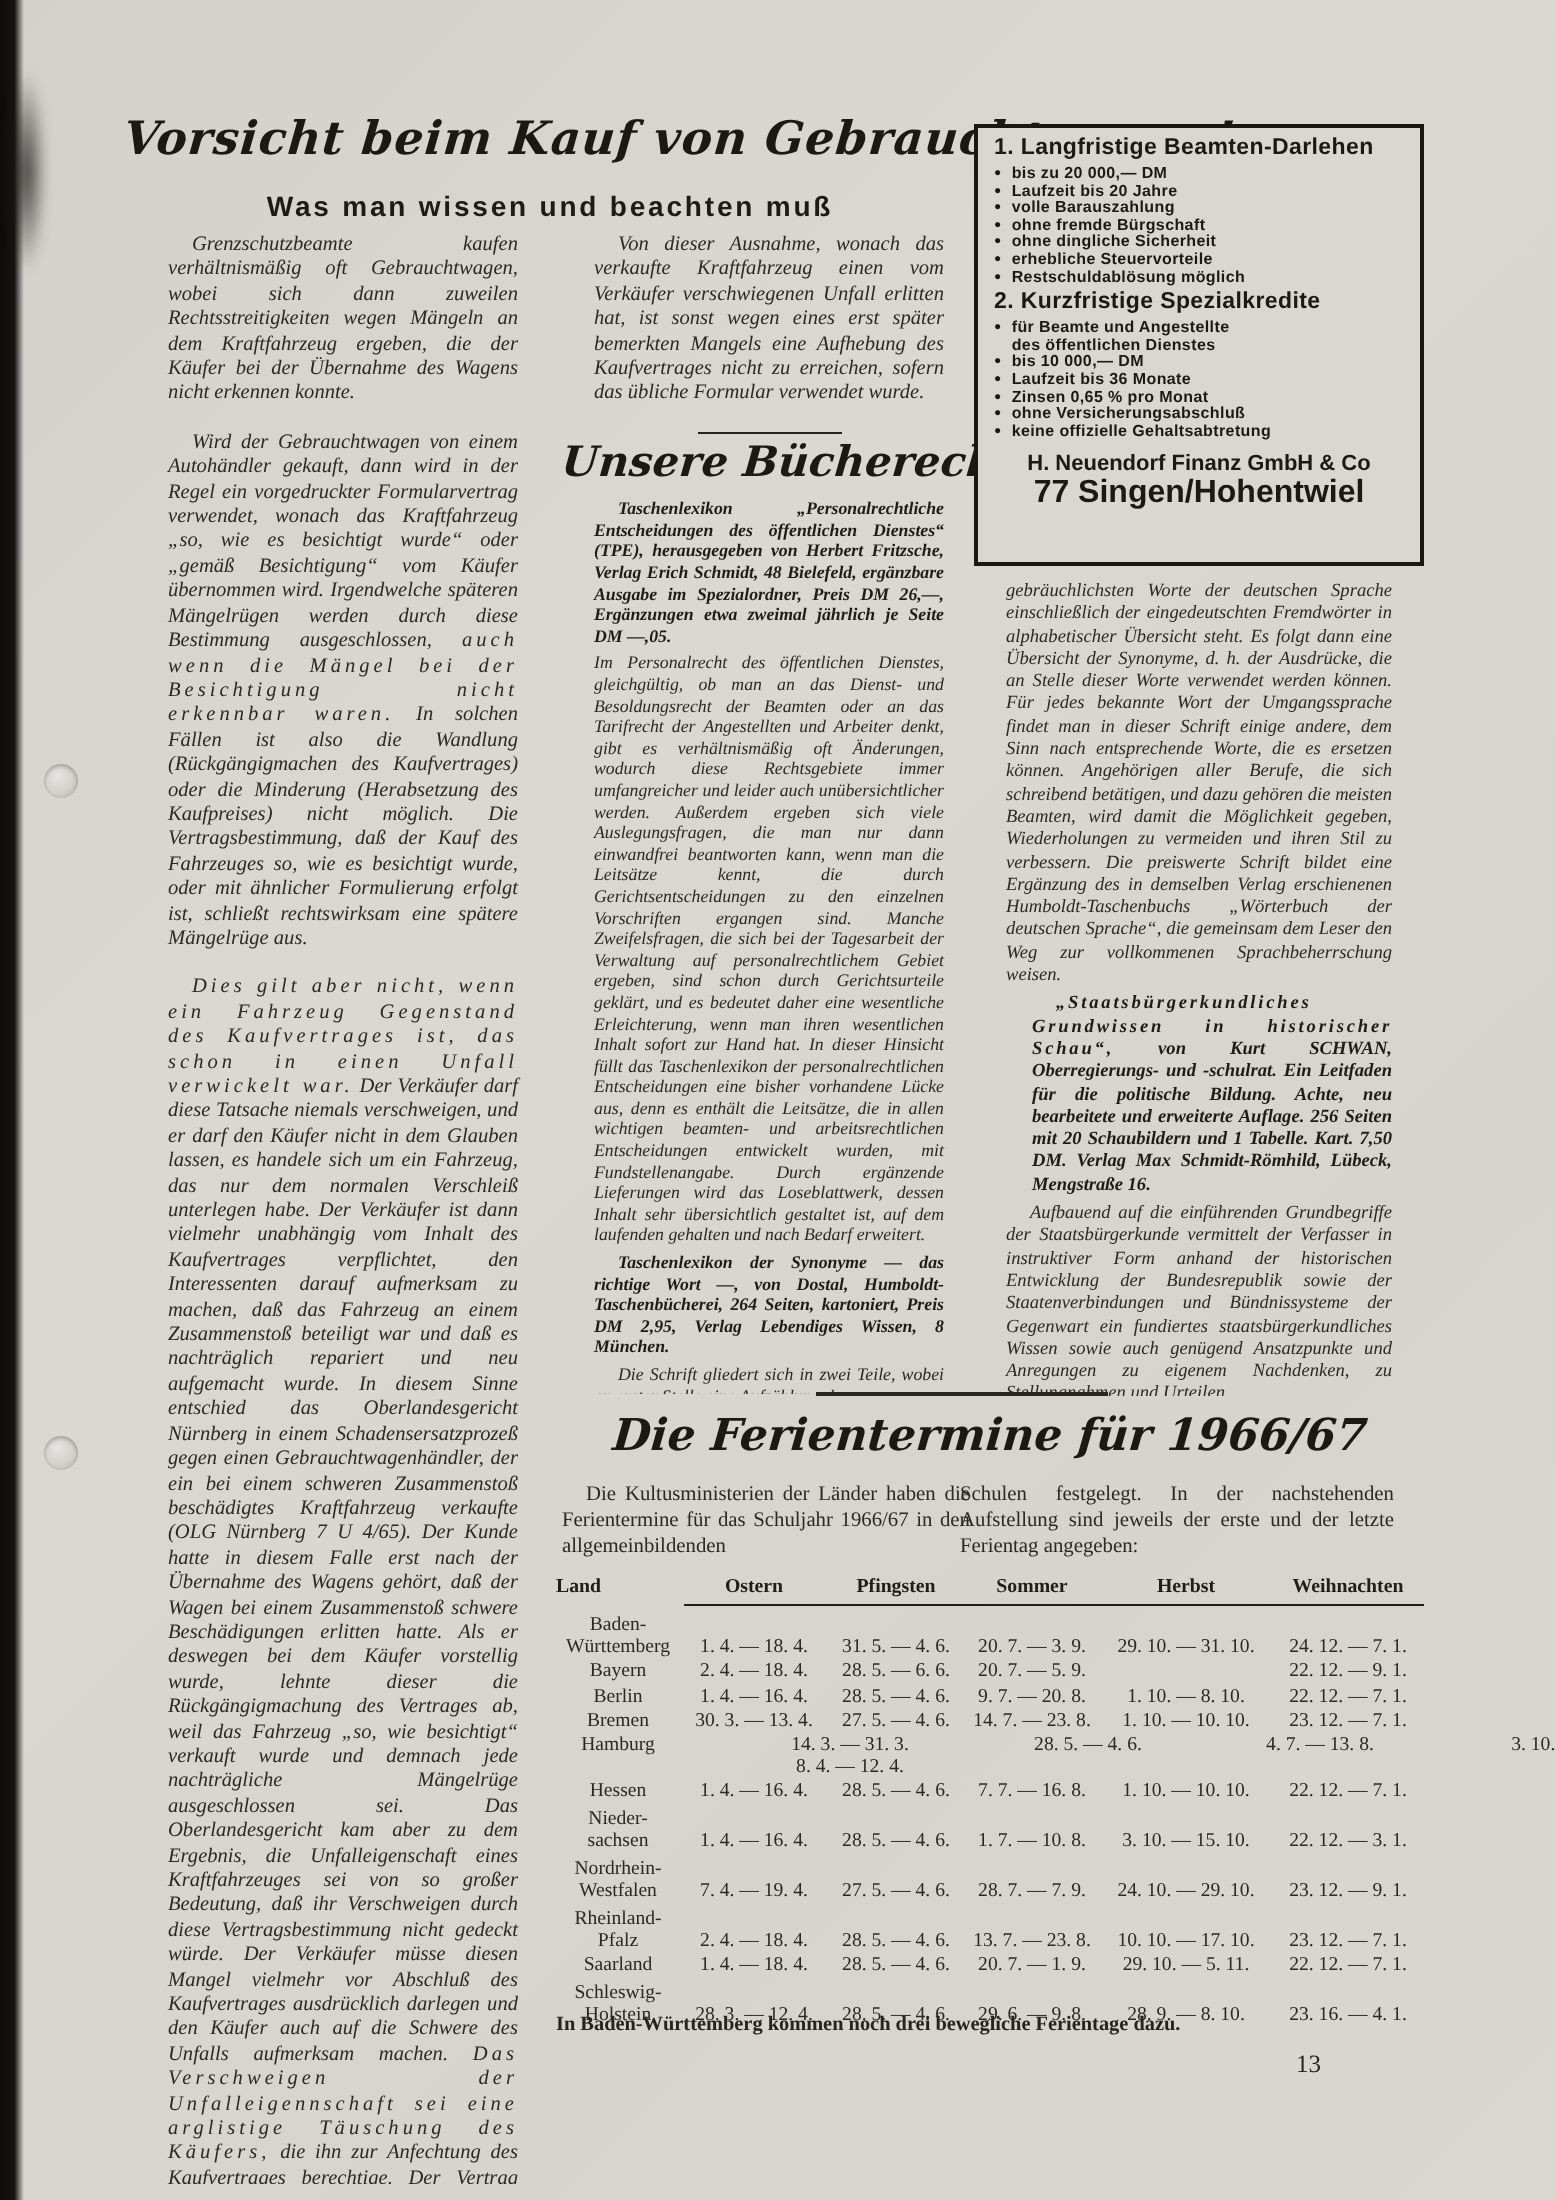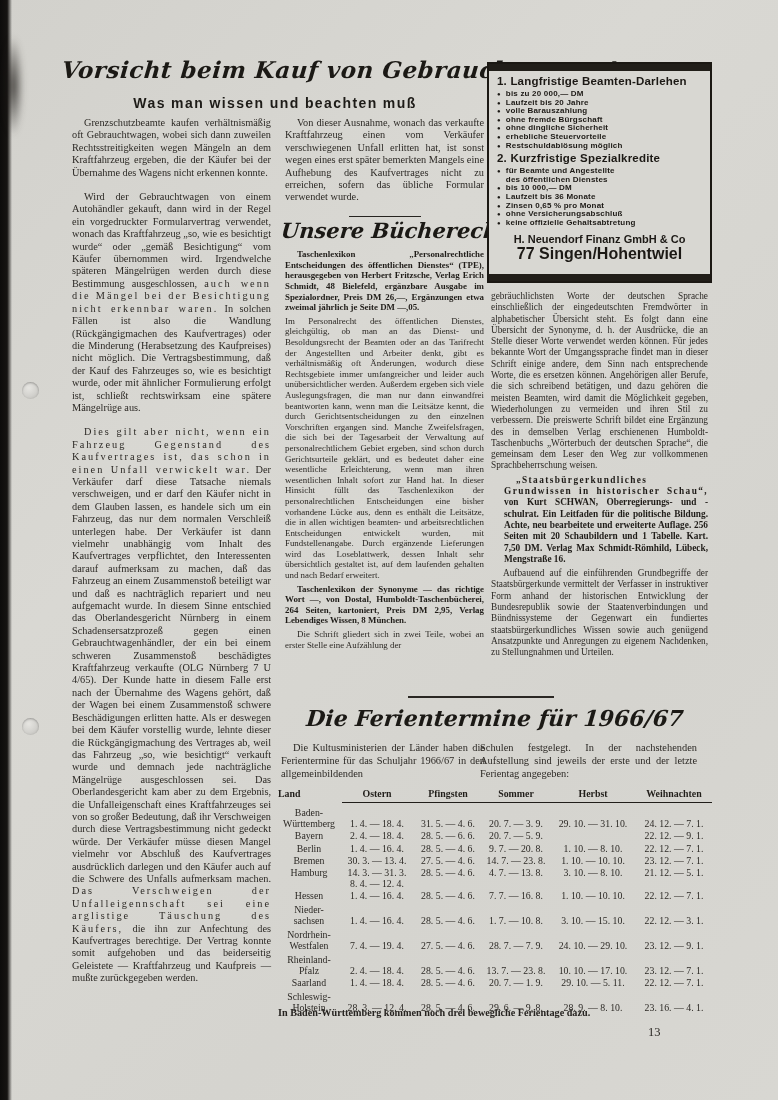--- a/index.html
+++ b/index.html
@@ -22,42 +22,42 @@
   
   .script{font-family:"DejaVu Serif",serif;font-style:italic;font-weight:bold;color:#1b1915;}
   .a1-title{position:absolute;left:62px;top:56px;width:426px;text-align:center;font-size:23px;
             transform:skewX(-5deg);letter-spacing:.5px;white-space:nowrap;}
   .a1-sub{position:absolute;left:62px;top:95px;width:426px;text-align:center;
           font-family:"Liberation Sans",sans-serif;font-weight:bold;font-size:14px;
           letter-spacing:1.4px;color:#1d1b17;}
 
   
   .col{position:absolute;text-align:justify;}
-  .col p{margin:0 4px 12px;text-indent:12px;}
+  .col p{margin:0 16px 12px;text-indent:12px;font-style:italic;}
   .col1{left:68px;top:117px;width:207px;height:975px;overflow:hidden;
         font-size:10.3px;line-height:12.4px;}
   .col2{left:281px;top:117px;width:207px;height:580px;overflow:hidden;
         font-size:10.3px;line-height:12.4px;}
   .col3{left:487px;top:291px;width:225px;height:407px;overflow:hidden;}
   .sperr{letter-spacing:2px;}
   .sperr2{letter-spacing:1.4px;}
 
   .rule-center{width:72px;margin:2px auto 8px;border-top:1.6px solid #262420;}
   .b-title{font-size:21px;text-align:center;transform:skewX(-5deg);margin:2px 0 12px;white-space:nowrap;}
 
   .rbody,.lead{font-size:8.9px;line-height:10.6px;}
   .col3 .rbody,.col3 .lead{font-size:9.3px;line-height:11.3px;}
   .lead{font-weight:bold;color:#1f1c18;}
   .col p.noindent{text-indent:0;}
   .col p.tight{margin-bottom:3px;}
   .lead3{padding-left:13px;text-indent:0;}
 
   
   .adbox{position:absolute;left:487px;top:62px;width:225px;height:221px;
-         border:2px solid #1b1813;display:flex;flex-direction:column;background:#d8d7d2;justify-content:center;}
+         border:2px solid #1b1813;display:flex;flex-direction:row;background:#d8d7d2;justify-content:center;}
   .ad-bar{height:7px;background:#211e19;flex:0 0 auto;}
   .ad-inner{flex:1;padding:2px 8px 1px;display:flex;flex-direction:column;overflow:hidden;
             font-family:"Liberation Sans",sans-serif;color:#1c1915;}
   .ad-h{font-weight:bold;font-size:11.5px;line-height:13px;margin:2px 0 2px;letter-spacing:.2px;}
   .ad-item{display:flex;gap:5px;font-weight:bold;font-size:8px;line-height:8.6px;
            letter-spacing:.2px;white-space:pre-line;}
   .blt{font-size:6px;line-height:8.6px;}
   .ad-co{font-weight:bold;font-size:11px;text-align:center;margin-top:5px;line-height:15px;}
   .ad-city{font-weight:bold;font-size:16px;text-align:center;line-height:14px;}
 
@@ -70,21 +70,21 @@
   .f-intro-r{left:480px;width:217px;}
 
   .f-table{position:absolute;left:278px;top:787px;width:434px;}
   .fhead,.ftr{display:grid;grid-template-columns:62px 74px 68px 68px 86px 76px;}
   .fhead{font-weight:bold;font-size:9.9px;line-height:13px;color:#211e1a;}
   .fhead .fth{text-align:center;}
   .fhead .fth.c0{text-align:left;}
   .fhead-rule{margin:2px 0 4px 64px;border-top:1.8px solid #211e1a;}
   .ftr{font-size:9.8px;line-height:11.2px;align-items:end;margin-top:1px;}
   .ftr.multi{margin-top:2.5px;}
-  .ftr.valign-top{align-items:start;}
+  .ftr.valign-top{align-items:start;gap:48px;}
   .ftd{text-align:center;white-space:pre-line;}
   .ftd.c0{text-align:center;}
   .f-note{position:absolute;left:278px;top:1007px;width:434px;font-weight:bold;
           font-size:10.2px;color:#262320;}
   .pageno{position:absolute;left:648px;top:1025px;font-size:12.5px;color:#2a2723;}
 </style>
 </head>
 <body>
 
 <div class="page">

